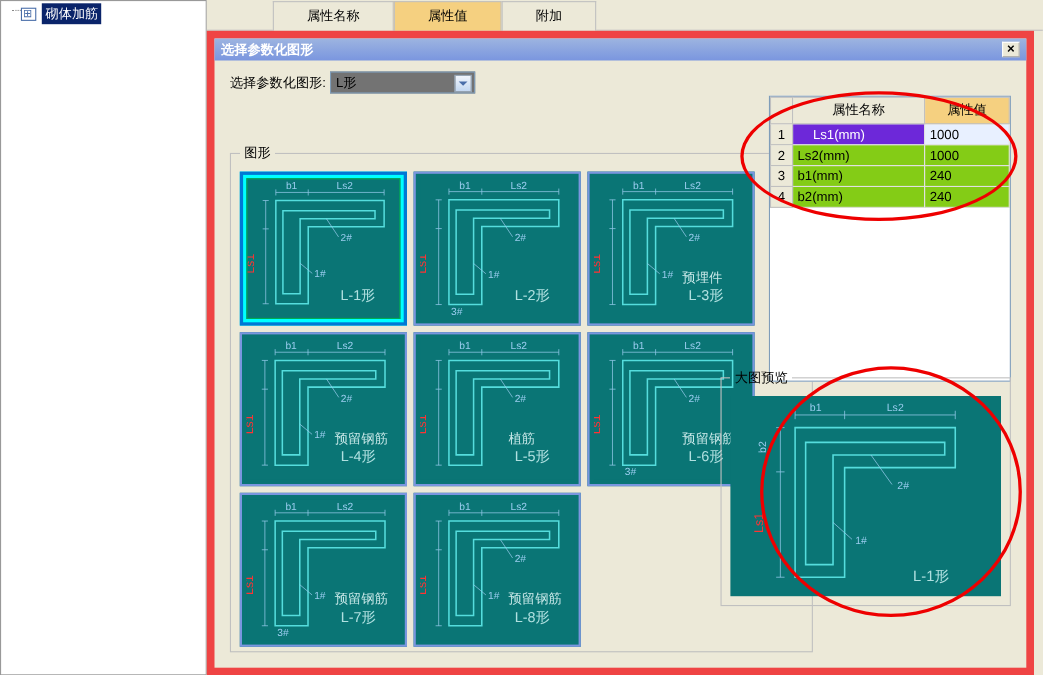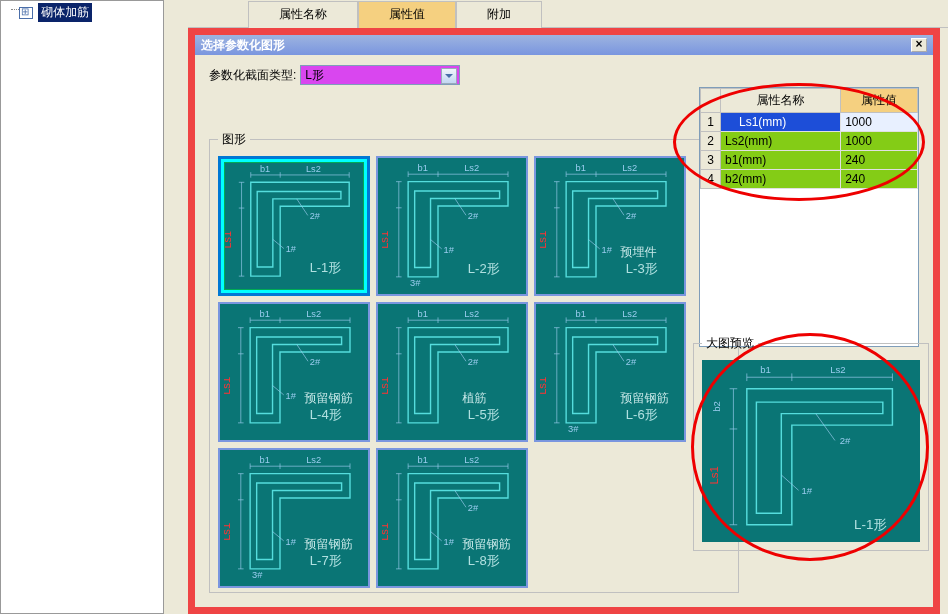--- a/index.html
+++ b/index.html
@@ -1,38 +1,38 @@
 <!DOCTYPE html>
 <html><head>
 <meta charset="utf-8">
 <style>
 * { box-sizing: border-box; margin: 0; padding: 0; font-family: "SimSun", "Microsoft YaHei", sans-serif; font-size: 12px; }
 body { background: #ece9d8; width: 948px; height: 614px; position: relative; overflow: hidden; }
 
-.left-tree { position: absolute; left: 0; top: 0; width: 164px; height: 614px; background: #fff; border: 1px solid #999; }
+.left-tree { position: absolute; left: 0; top: 0; width: 188px; height: 614px; background: #fff; border: 1px solid #999; }
 .tree-item { padding: 2px 2px 2px 18px; position: relative; }
 .tree-branch { position: absolute; left: 2px; top: 0; width: 14px; height: 100%; }
 .tree-branch::before { content: ""; position: absolute; left: 8px; top: 8px; width: 8px; border-top: 1px dotted #888; }
 .tree-icon { display: inline-block; width: 14px; height: 12px; background: #fff; border: 1px solid #4a6ea9; vertical-align: middle; margin-right: 2px; position: relative; }
 .tree-icon::after { content: "⊞"; position: absolute; left: 1px; top: -2px; font-size: 10px; color: #4a6ea9; }
 .tree-label { background: #0a246a; color: #fff; padding: 1px 3px; display: inline-block; vertical-align: middle; }
 
 .top-tabs { position: absolute; left: 188px; top: 0; right: 0; height: 28px; background: #ece9d8; display: flex; padding-left: 60px; border-bottom: 1px solid #c0c0c0; }
 .top-tab { padding: 4px 30px; border: 1px solid #c0c0c0; border-bottom: none; margin-right: 0; background: #ece9d8; position: relative; top: 1px; }
 .top-tab.active { background: #f5d080; }
 
 .dialog { position: absolute; left: 188px; top: 28px; right: 8px; bottom: 0; background: #ece9d8; border: 7px solid #ef4444; }
 .dialog-title { background: linear-gradient(#9db4e0, #7a96df); color: #fff; padding: 3px 6px; font-weight: bold; display: flex; justify-content: space-between; align-items: center; height: 20px; }
 .dialog-close { width: 16px; height: 14px; background: #ece9d8; border: 1px outset #fff; color: #000; text-align: center; line-height: 10px; font-family: Arial; cursor: pointer; }
 
 .dialog-body { padding: 10px 14px; position: relative; height: calc(100% - 20px); }
 
 .type-row { display: flex; align-items: center; margin-bottom: 10px; }
 .type-row label { margin-right: 4px; }
-.type-select { width: 160px; height: 20px; background: #d946ef; border: 1px solid #7f9db9; padding: 1px 16px 1px 4px; position: relative; display: flex; align-items: center; }
+.type-select { width: 132px; height: 20px; background: #737373; border: 1px solid #7f9db9; padding: 1px 16px 1px 4px; position: relative; display: flex; align-items: center; }
 .type-select::after { content: ""; position: absolute; right: 2px; top: 2px; width: 14px; height: 14px; background: linear-gradient(#f1f5fb, #c2d7f2); border: 1px solid #9ab; }
 .type-select::before { content: ""; position: absolute; right: 6px; top: 8px; border: 4px solid transparent; border-top-color: #4a6ea9; z-index: 1; }
 
 fieldset { border: 1px solid #c0c0c0; padding: 8px; }
 legend { padding: 0 4px; }
 
 .shapes-fieldset { position: absolute; left: 14px; top: 76px; width: 530px; height: 462px; }
 .shapes-grid { display: flex; flex-wrap: wrap; gap: 6px; }
 .shape-cell { width: 152px; height: 140px; background: #0a7575; border: 2px solid #7a96df; padding: 4px; position: relative; cursor: pointer; }
 .shape-cell.selected { background: #00ffff; border: 3px solid #0078d4; padding: 3px; }
@@ -45,25 +45,25 @@
 .shape-svg line.dim { stroke: #9ce; stroke-width: 0.7; }
 .shape-svg path.outer { stroke: #5dd; stroke-width: 1.5; fill: none; }
 .shape-svg text.red { fill: #f33; font-size: 12px; }
 
 .prop-table-wrap { position: absolute; right: 14px; top: 32px; width: 220px; height: 260px; background: #fff; border: 1px solid #7f9db9; }
 .prop-table { width: 100%; border-collapse: collapse; }
 .prop-table th { background: #ece9d8; border: 1px solid #c0c0c0; padding: 3px 4px; font-weight: normal; text-align: center; height: 20px; }
 .prop-table th.val { background: #f5d080; }
 .prop-table td { border: 1px solid #e0e0e0; padding: 2px 4px; text-align: left; height: 18px; background: #84cc16; }
 .prop-table td.idx { background: #ece9d8; text-align: center; width: 20px; border: 1px solid #c0c0c0; }
-.prop-table tr.sel td.name { background: #1d4ed8; color: #fff; padding-left: 18px; }
+.prop-table tr.sel td.name { background: #6d28d9; color: #fff; padding-left: 18px; }
 .prop-table tr.sel td.val { background: #e8f0ff; }
 .circle1 { position: absolute; right: 8px; top: 28px; width: 252px; height: 118px; border: 3px solid #e00; border-radius: 50%; pointer-events: none; z-index: 5; }
 
-.preview-fieldset { position: absolute; right: 4px; bottom: 56px; width: 236px; height: 216px; }
+.preview-fieldset { position: absolute; right: 14px; bottom: 56px; width: 264px; height: 216px; }
 .preview-box { width: 100%; height: 100%; background: #0a7575; position: relative; }
 .circle2 { position: absolute; right: 4px; bottom: 46px; width: 238px; height: 228px; border: 3px solid #e00; border-radius: 50%; pointer-events: none; z-index: 5; }
 
 .btn-row { position: absolute; right: 14px; bottom: 10px; display: flex; gap: 8px; }
 .btn { width: 72px; height: 24px; background: #ece9d8; border: 1px solid #888; border-top-color: #fff; border-left-color: #fff; cursor: pointer; }
 </style>
 </head>
 <body>
 
 <div class="left-tree">
@@ -81,21 +81,21 @@
 </div>
 
 <div class="dialog">
   <div class="dialog-title">
     <span>选择参数化图形</span>
     <span class="dialog-close">×</span>
   </div>
   <div class="dialog-body">
 
     <div class="type-row">
-      <label>参数化截面类型:</label>
+      <label>选择参数化图形:</label>
       <div class="type-select">
         <span>L形</span>
       </div>
     </div>
 
     <fieldset class="shapes-fieldset">
       <legend>图形</legend>
       <div class="shapes-grid" id="shapes-grid">
           <div class="shape-cell selected">
             <div class="shape-inner"><svg class="shape-svg" viewBox="0 0 150 135">

